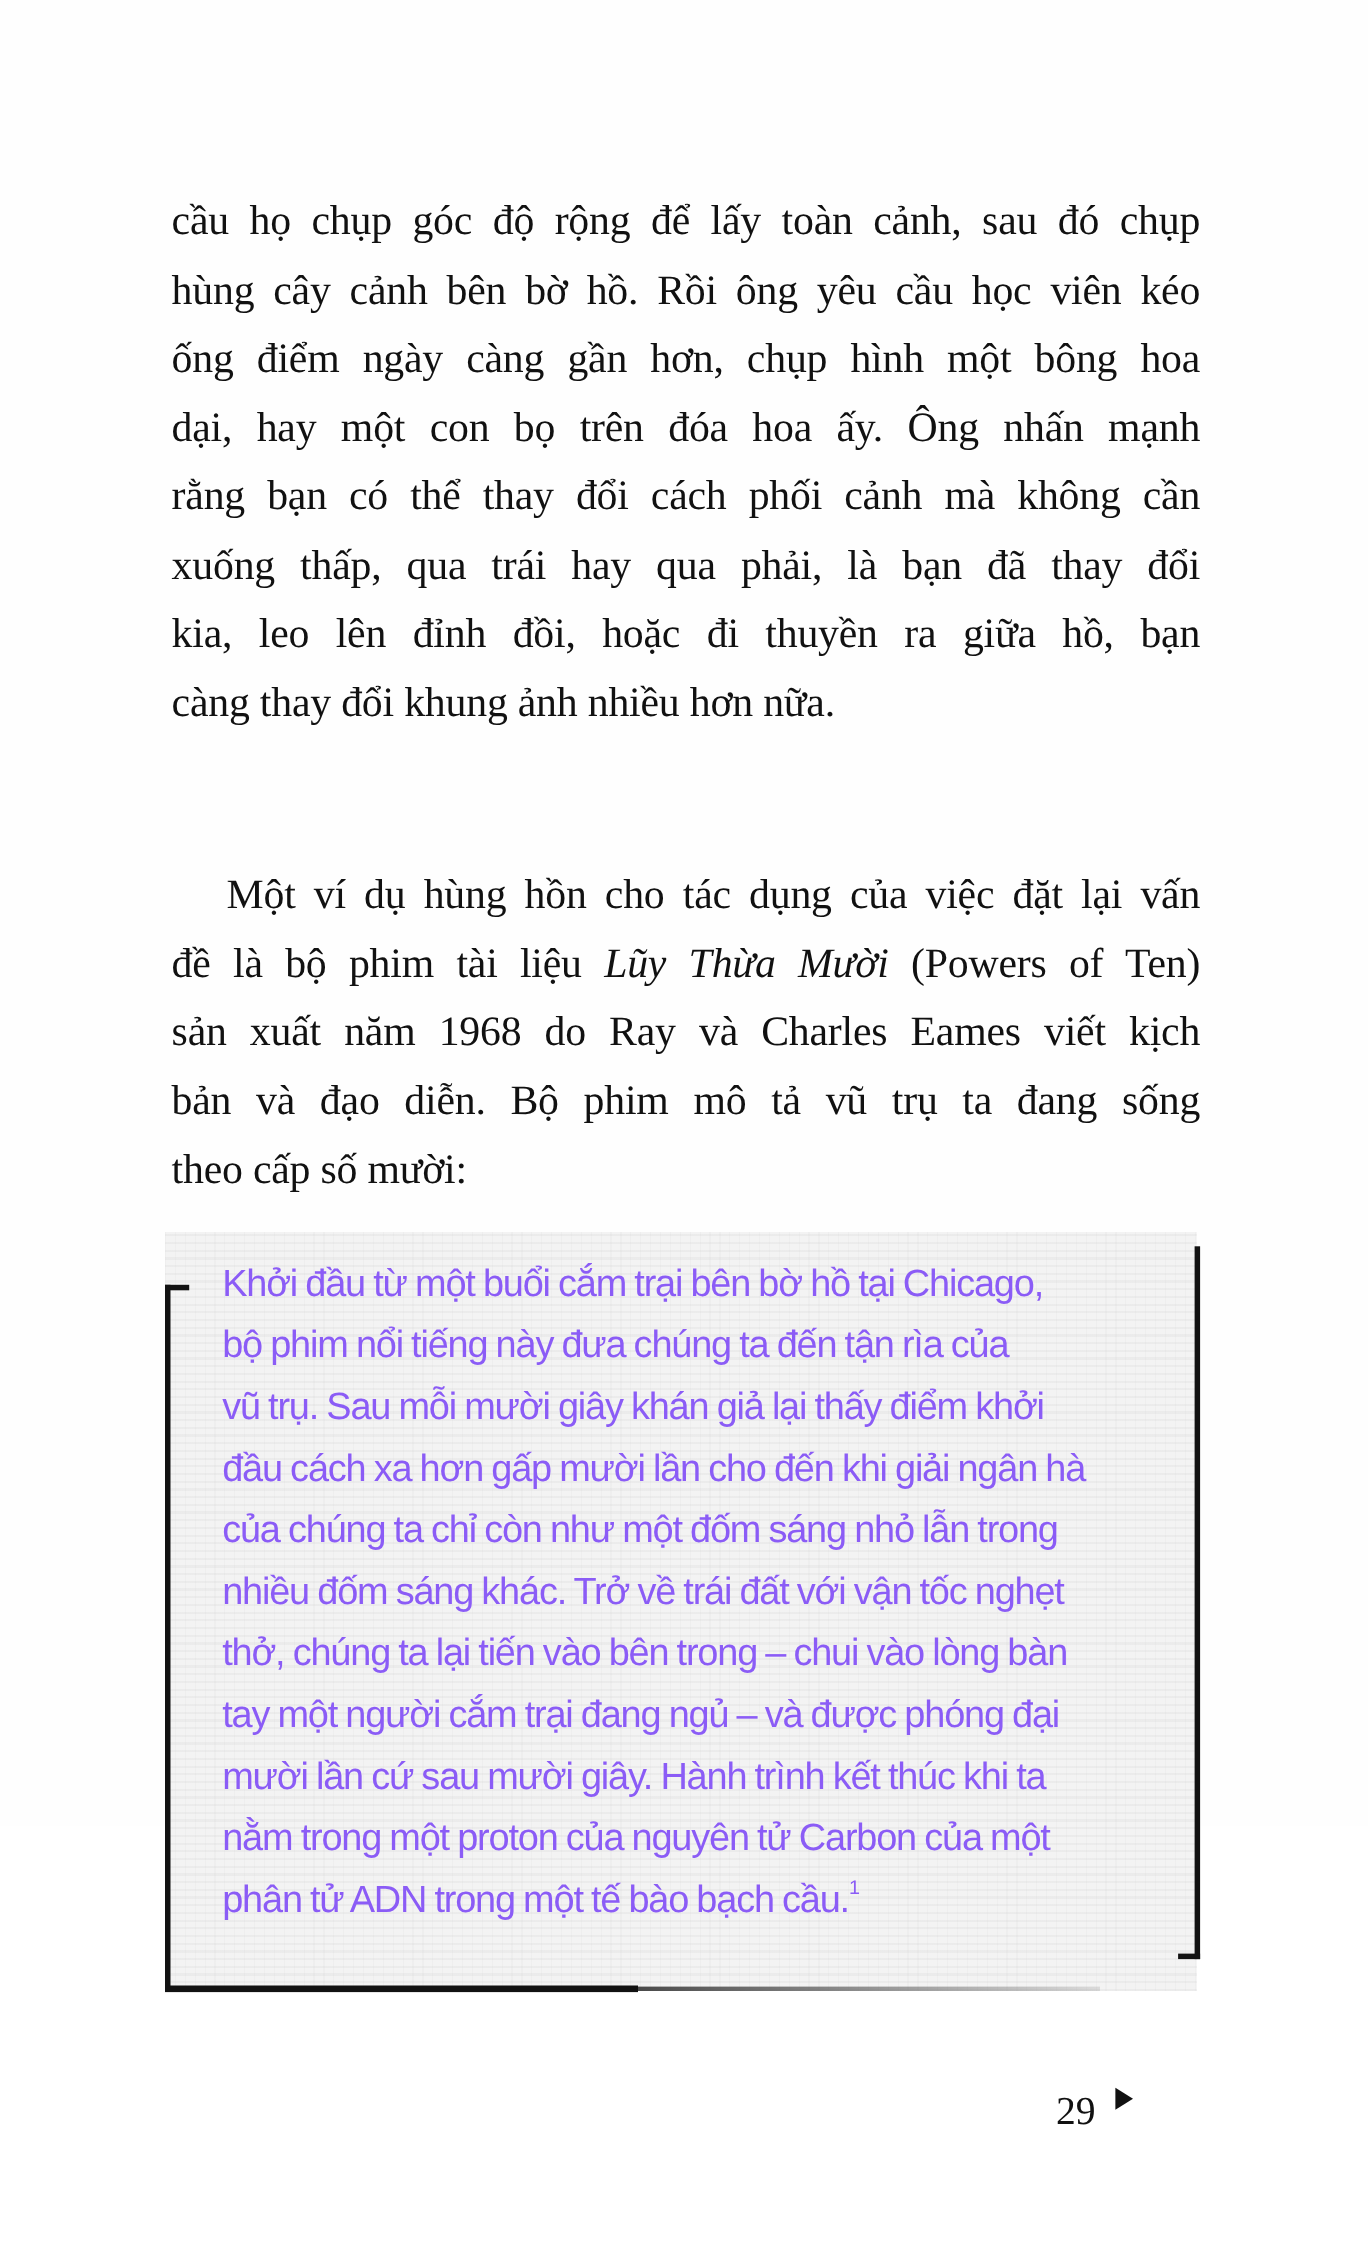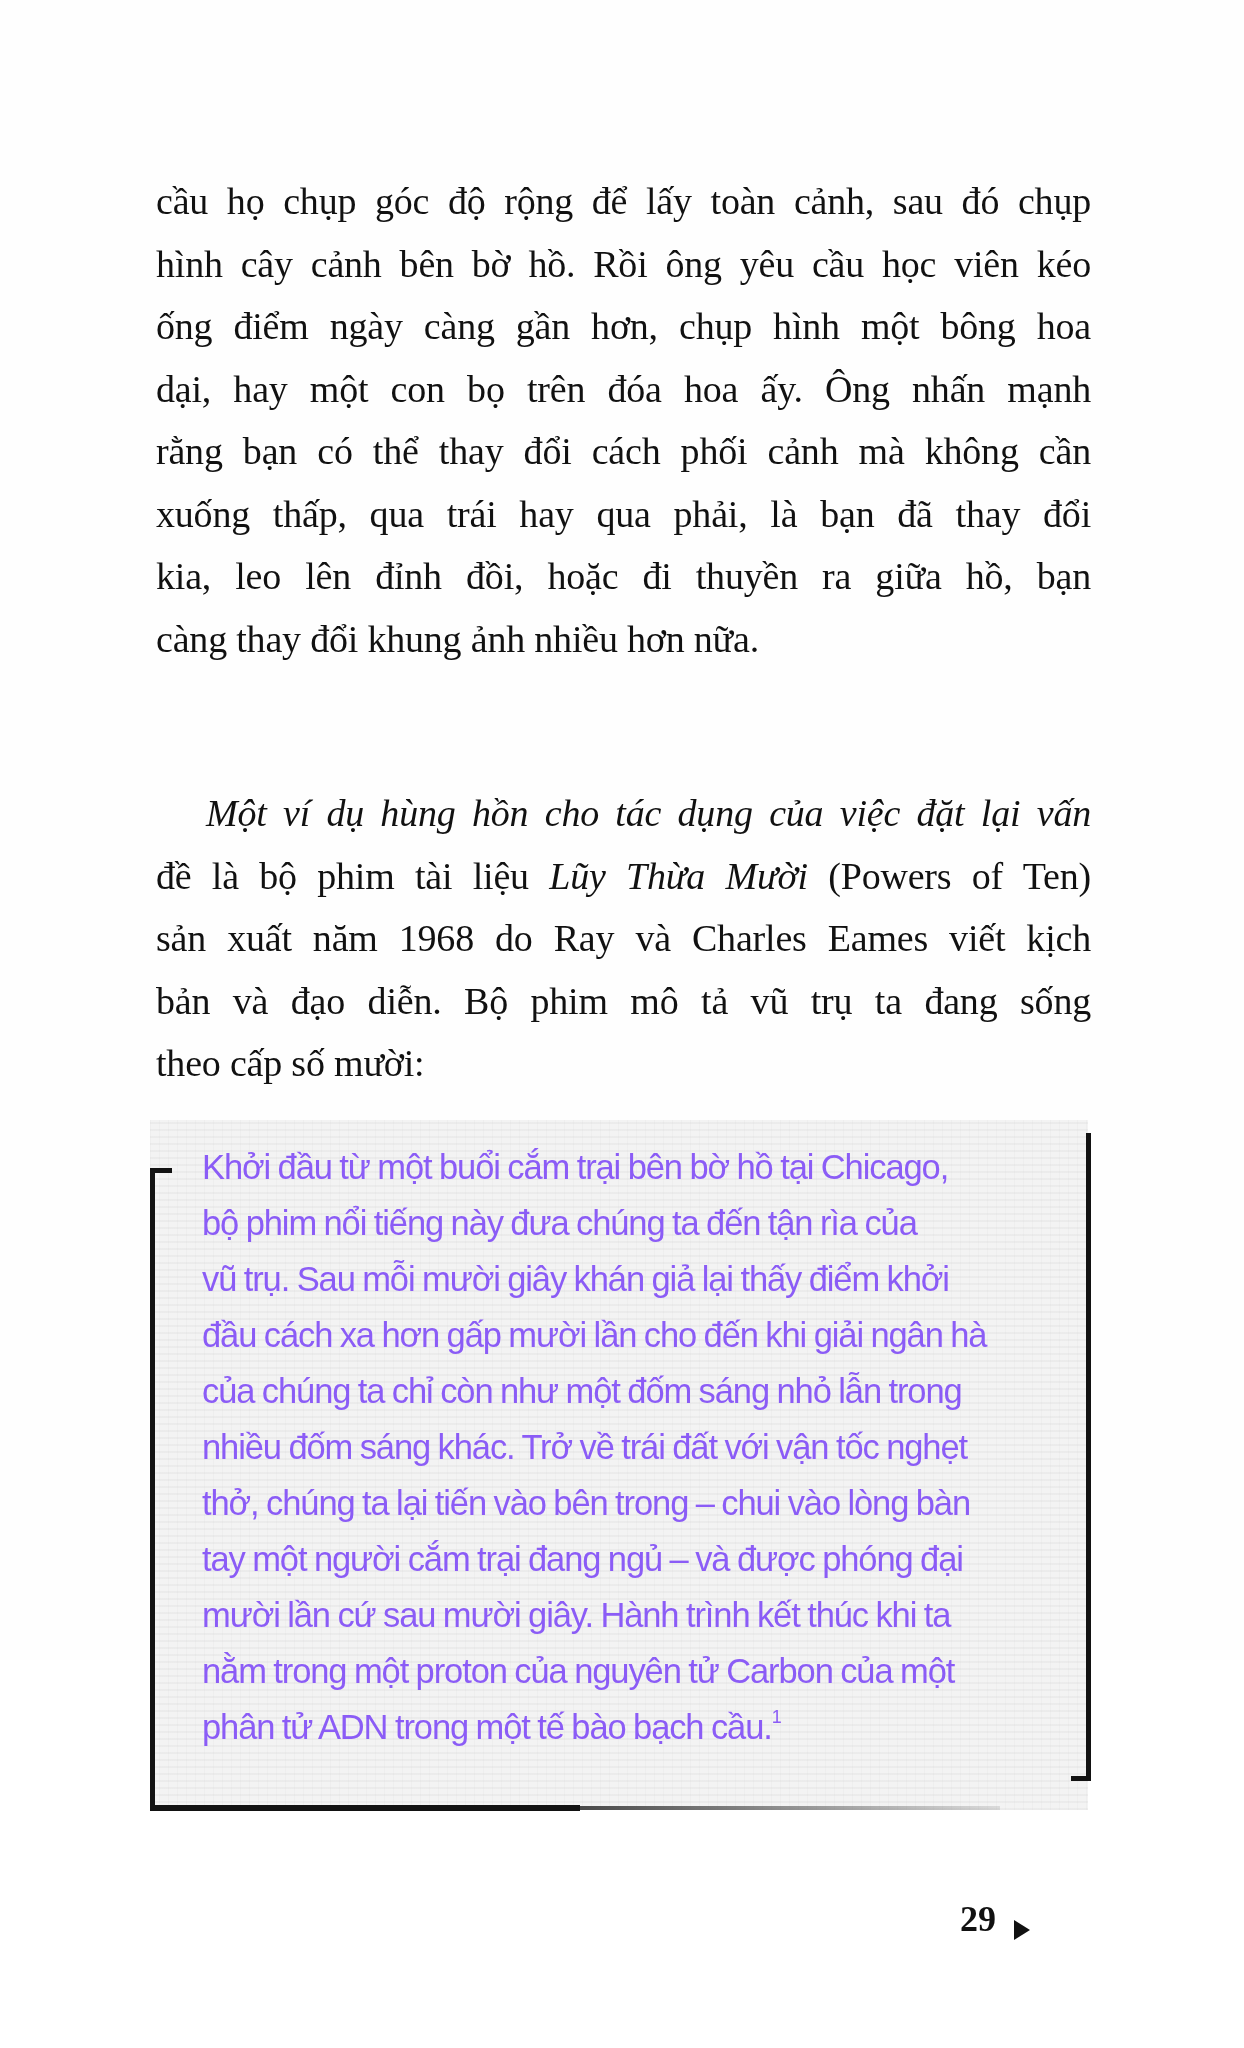--- a/index.html
+++ b/index.html
@@ -36,21 +36,21 @@
       display: block;
       white-space: nowrap;
       text-align-last: justify;
       text-align: justify;
     }
     .body-text .line.last {
       text-align-last: left;
     }
     .para1 { top: 170px; }
     .para2 { top: 782px; }
-    .para2 .indent { padding-left: 50px; font-style: italic; }
+    .para2 .indent { padding-left: 50px; }
     .italic { font-style: italic; }
 
     .quote-box {
       position: absolute;
       left: 150px;
       top: 1120px;
       width: 938px;
       height: 690px;
       background: #f3f3f3;
       background-image:
@@ -112,44 +112,43 @@
     .quote-text sup {
       font-size: 18px;
       vertical-align: 16px;
       line-height: 0;
     }
     .page-footer {
       position: absolute;
       top: 1898px;
       left: 960px;
       display: flex;
-      align-items: flex-end;
+      align-items: flex-start;
       gap: 18px;
       font-family: "Liberation Serif", "DejaVu Serif", serif;
       font-size: 36px;
       color: #111111;
-      font-weight: bold;
     }
     .next-arrow {
       width: 0;
       height: 0;
       border-top: 10px solid transparent;
       border-bottom: 10px solid transparent;
       border-left: 16px solid #111111;
       display: inline-block;
     }
   </style>
 </head>
 <body>
 
 <div class="page">
 
   <div class="body-text para1">
     <span class="line">cầu họ chụp góc độ rộng để lấy toàn cảnh, sau đó chụp</span>
-    <span class="line">hình cây cảnh bên bờ hồ. Rồi ông yêu cầu học viên kéo</span>
+    <span class="line">hùng cây cảnh bên bờ hồ. Rồi ông yêu cầu học viên kéo</span>
     <span class="line">ống điểm ngày càng gần hơn, chụp hình một bông hoa</span>
     <span class="line">dại, hay một con bọ trên đóa hoa ấy. Ông nhấn mạnh</span>
     <span class="line">rằng bạn có thể thay đổi cách phối cảnh mà không cần</span>
     <span class="line">xuống thấp, qua trái hay qua phải, là bạn đã thay đổi</span>
     <span class="line">kia, leo lên đỉnh đồi, hoặc đi thuyền ra giữa hồ, bạn</span>
     <span class="line last">càng thay đổi khung ảnh nhiều hơn nữa.</span>
   </div>
 
   <div class="body-text para2">
     <span class="line indent">Một ví dụ hùng hồn cho tác dụng của việc đặt lại vấn</span>

